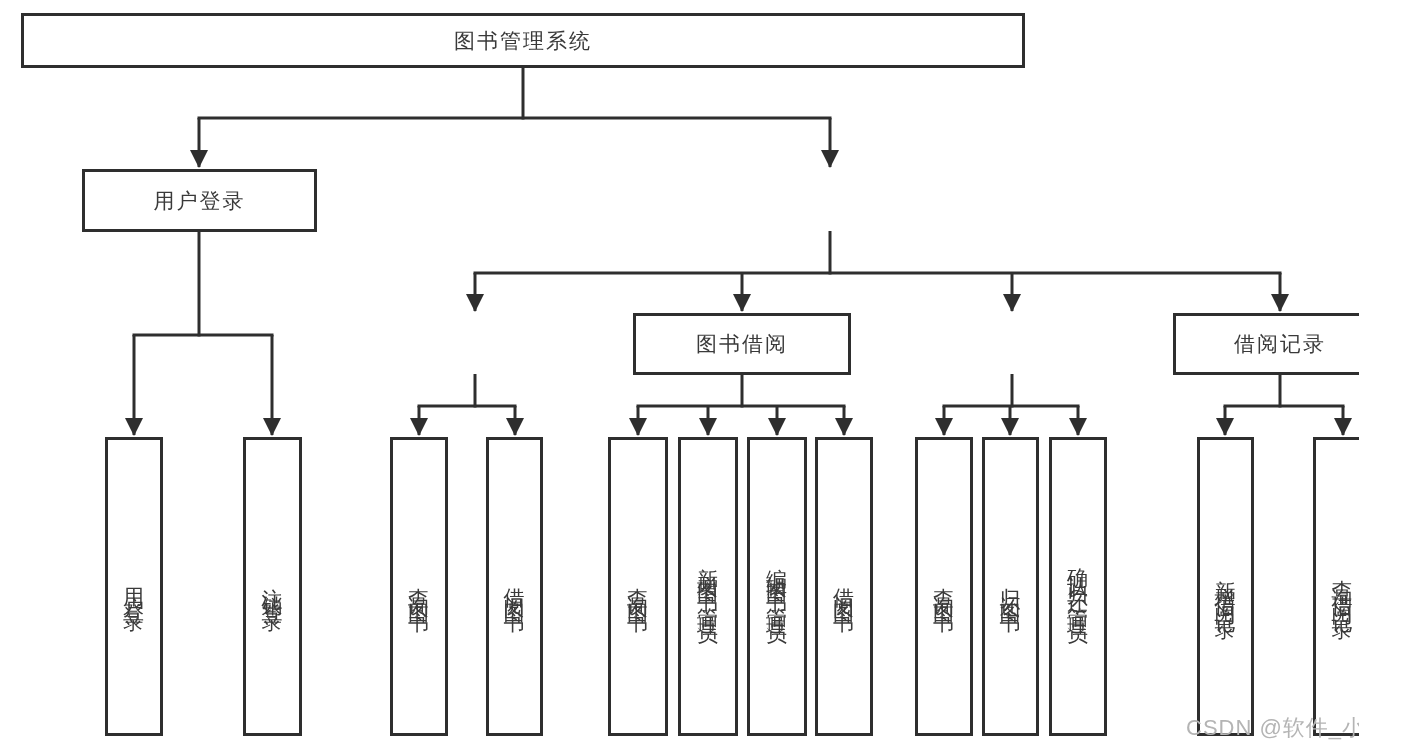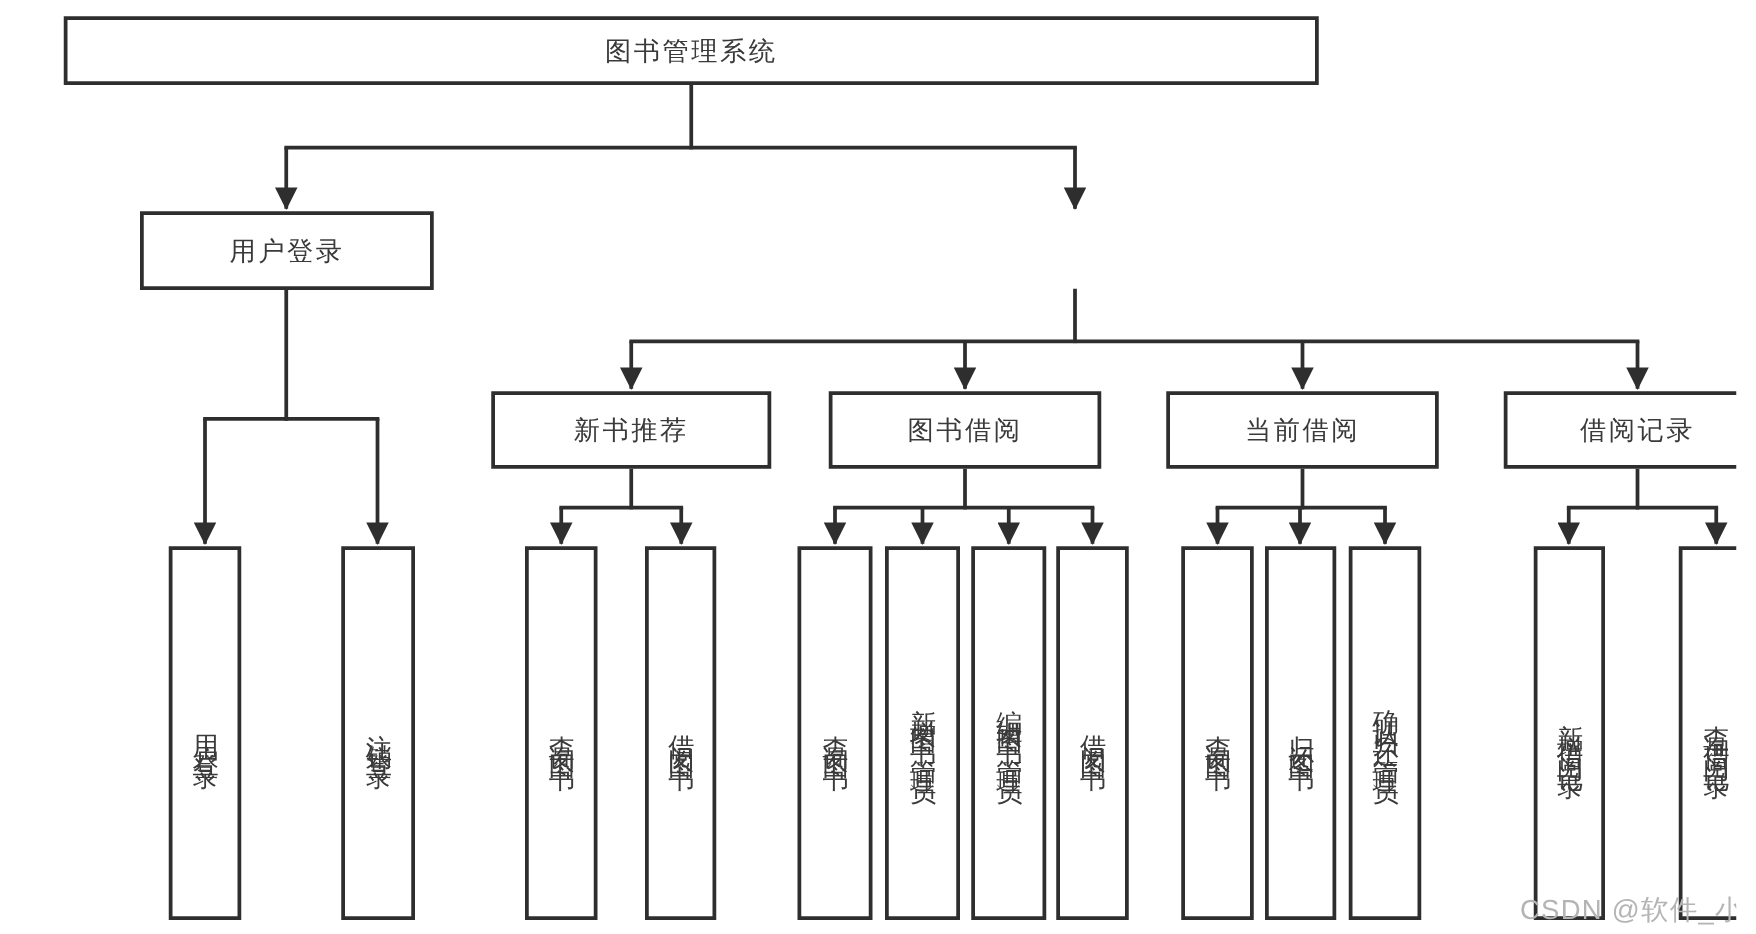--- a/index.html
+++ b/index.html
@@ -7,21 +7,20 @@
     padding: 0;
     background: #ffffff;
     font-family: "Liberation Sans", "DejaVu Sans", sans-serif;
   }
   #stage {
     position: relative;
     width: 1359px;
     height: 747px;
     background: #ffffff;
     overflow: hidden;
-    margin-left: 30px;
   }
   #wires {
     position: absolute;
     left: 0;
     top: 0;
     width: 1405px;
     height: 747px;
   }
   .node {
     position: absolute;
@@ -137,29 +136,23 @@
   </svg>
 
   <div class="node" style="left:21px; top:13px; width:1004px; height:55px;">
     <span>图书管理系统</span>
   </div>
 
   <div class="node" style="left:82px; top:169px; width:235px; height:63px;">
     <span>用户登录</span>
   </div>
 
-  <div class="node" style="left:363px; top:313px; width:224px; height:62px;">
-    <span>新书推荐</span>
-  </div>
   <div class="node" style="left:633px; top:313px; width:218px; height:62px;">
     <span>图书借阅</span>
   </div>
-  <div class="node" style="left:903px; top:313px; width:218px; height:62px;">
-    <span>当前借阅</span>
-  </div>
   <div class="node" style="left:1173px; top:313px; width:214px; height:62px;">
     <span>借阅记录</span>
   </div>
 
   <div class="leaf" style="left:105px; top:437px; width:58px; height:299px;">
     <span class="vtext">用户登录</span>
   </div>
   <div class="leaf" style="left:243px; top:437px; width:59px; height:299px;">
     <span class="vtext">注销登录</span>
   </div>

